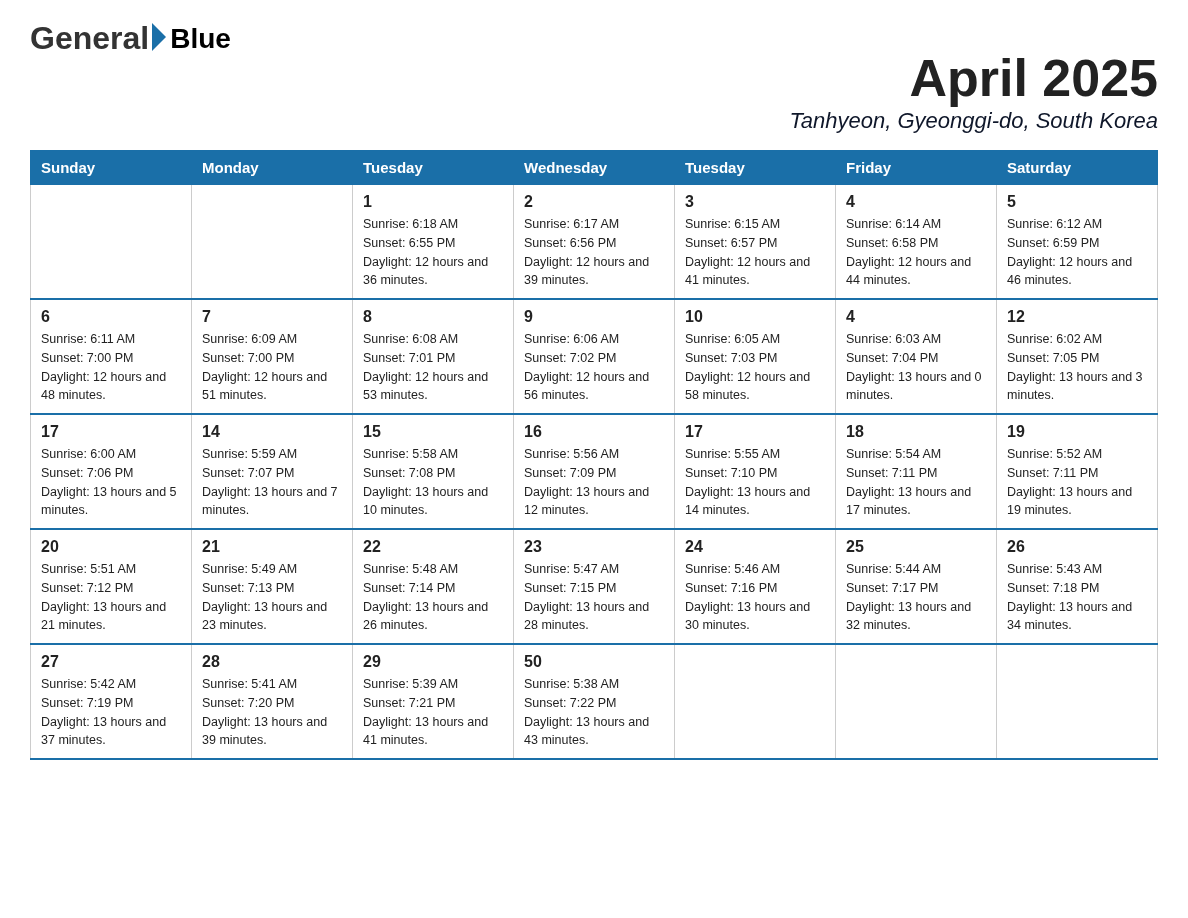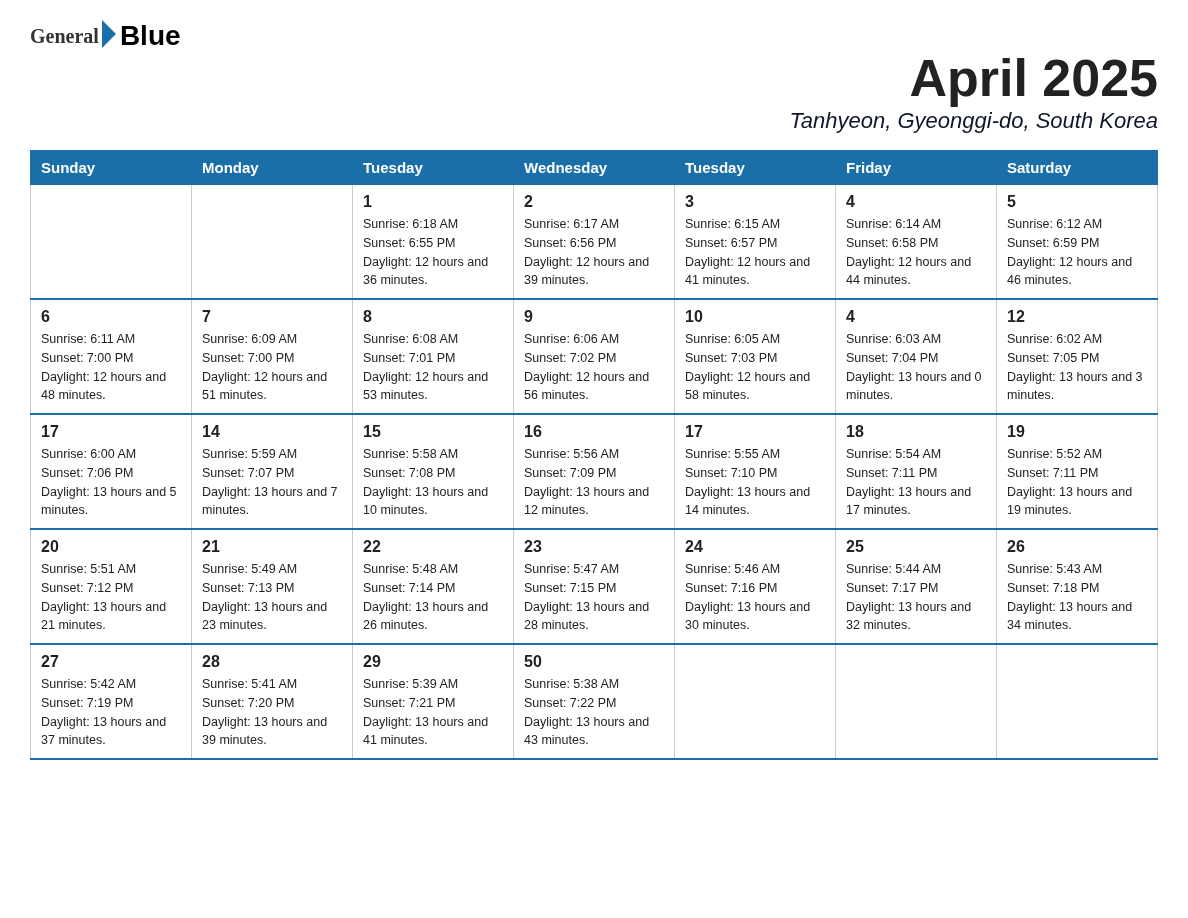--- a/index.html
+++ b/index.html
@@ -19,24 +19,23 @@
     .logo {
       display: flex;
       flex-direction: column;
       align-items: flex-start;
     }
     .logo-text {
       display: flex;
       align-items: center;
     }
     .logo-general {
-      font-size: 20px;
+      font-size: 32px;
       font-weight: bold;
       color: #333;
-      font-family: Liberation Serif, serif;
     }
     .logo-arrow {
       width: 0;
       height: 0;
       border-left: 14px solid #1a6fa8;
       border-top: 14px solid transparent;
       border-bottom: 14px solid transparent;
       margin-left: 3px;
       margin-top: -4px;
     }

